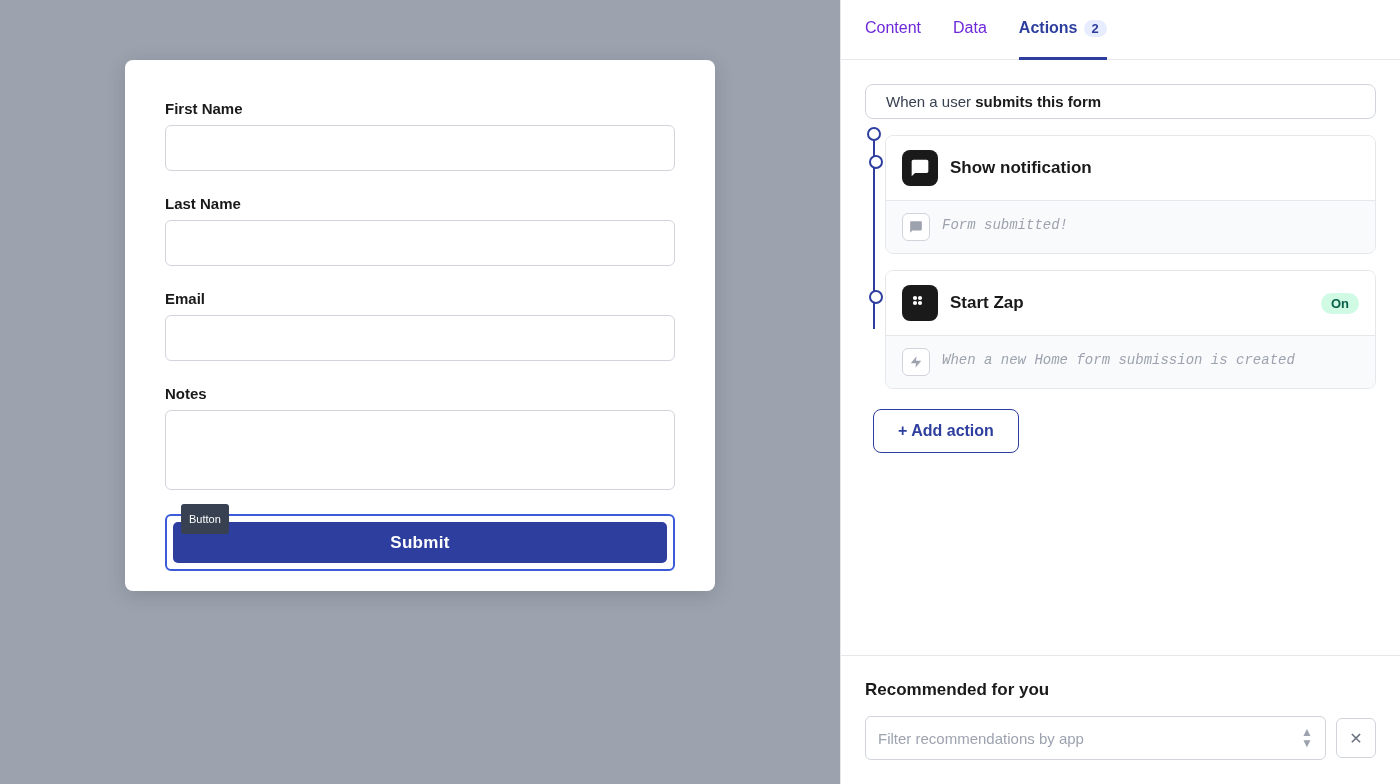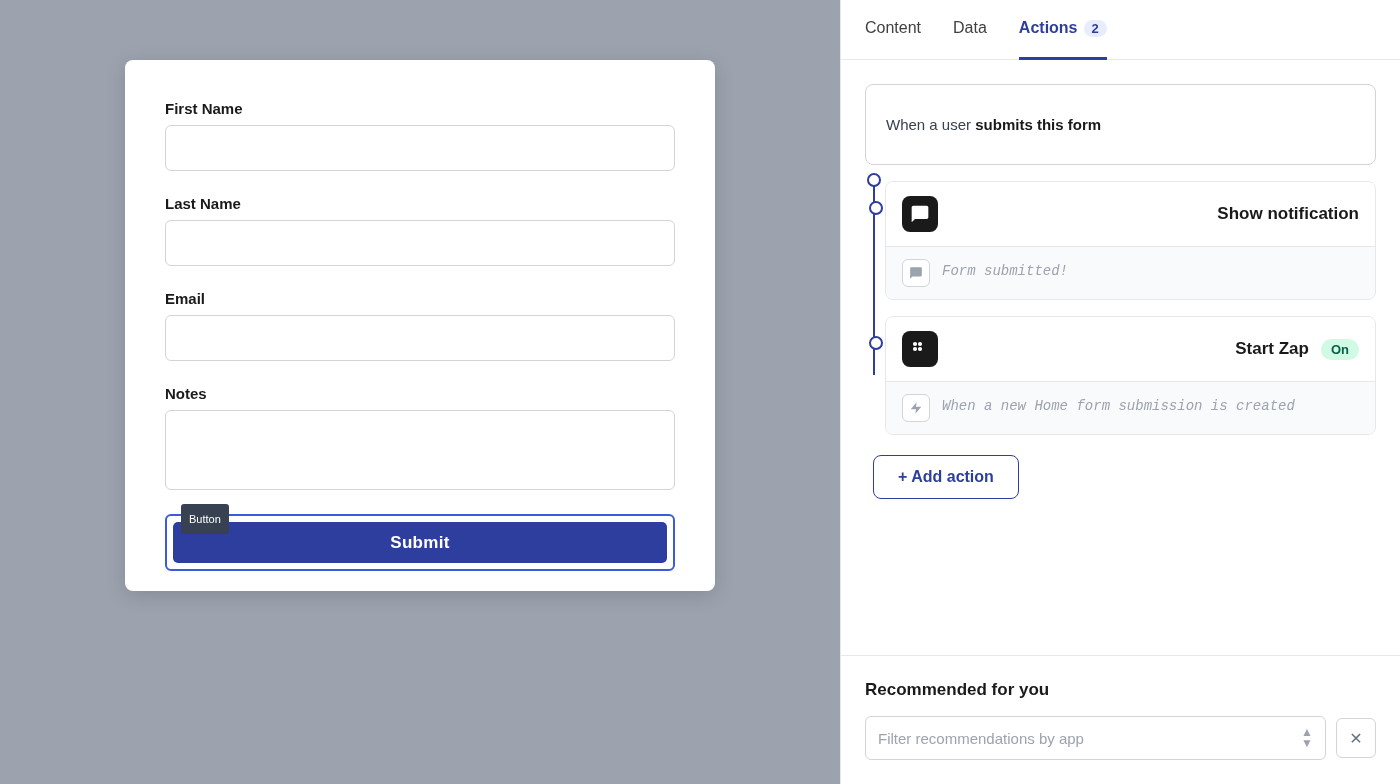--- a/index.html
+++ b/index.html
@@ -107,21 +107,21 @@
       display: flex;
       align-items: center;
       padding: 0 24px;
       border-bottom: 1px solid #e5e7eb;
       height: 60px;
       gap: 32px;
     }
 
     .tab-item {
       font-size: 16px;
-      color: #404040;
+      color: #6d28d9;
       cursor: pointer;
       height: 60px;
       display: flex;
       align-items: center;
       border-bottom: 3px solid transparent;
       padding-bottom: 0;
       font-weight: 500;
     }
 
     .tab-item.active {
@@ -143,36 +143,35 @@
     
     .actions-content {
       padding: 24px;
       flex: 1;
     }
 
     
     .trigger-box {
       border: 1.5px solid #d1d5db;
       border-radius: 8px;
-      padding: 31px 20px;
+      padding: 8px 20px;
       font-size: 15px;
       color: #374151;
       margin-bottom: 16px;
     }
 
     .trigger-box strong {
       font-weight: 700;
       color: #1a1a1a;
     }
 
     
     .flow-container {
       position: relative;
       padding-left: 20px;
-      text-align: right;
     }
 
     
     .flow-line {
       position: absolute;
       left: 8px;
       top: 0;
       bottom: 60px;
       width: 2px;
       background: #2d3e9e;

